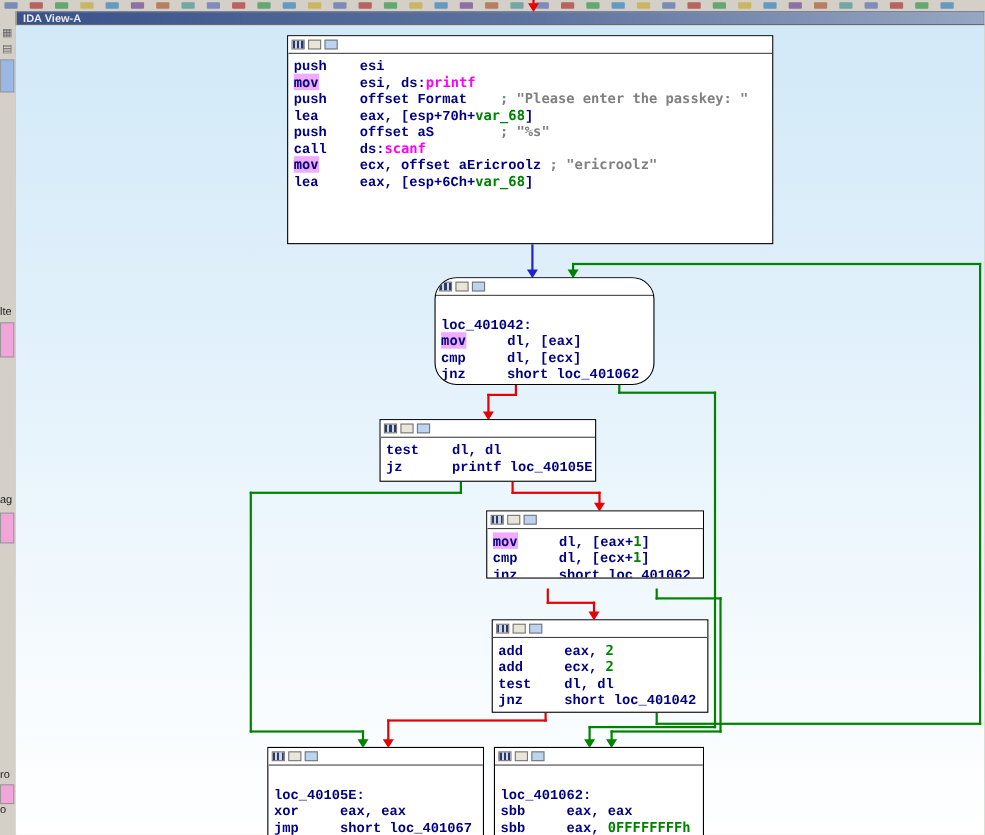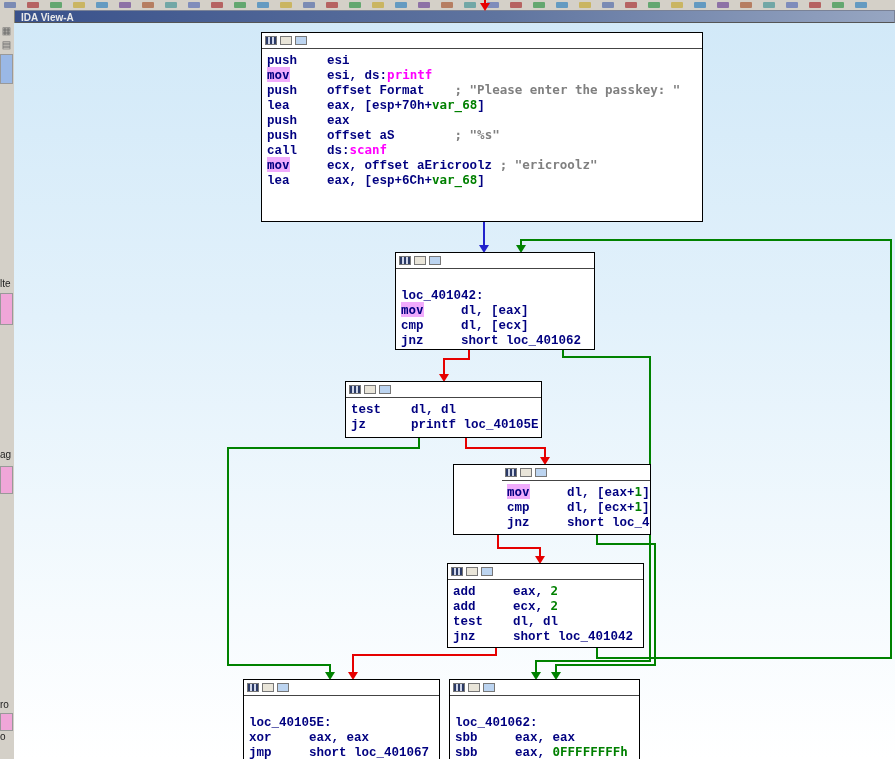--- a/index.html
+++ b/index.html
@@ -158,28 +158,27 @@
       <div class="node-head">
         <span class="nic nic-a"></span>
         <span class="nic nic-b"></span>
         <span class="nic nic-c"></span>
       </div>
       <div class="node-body">
         <div class="asm-line"><span class="seg-m">push    esi</span></div>
         <div class="asm-line"><span class="seg-h">mov</span><span class="seg-m">     esi, ds:</span><span class="seg-f">printf</span></div>
         <div class="asm-line"><span class="seg-m">push    offset Format    </span><span class="seg-c">; "Please enter the passkey: "</span></div>
         <div class="asm-line"><span class="seg-m">lea     eax, [esp+70h+</span><span class="seg-n">var_68</span><span class="seg-m">]</span></div>
-        <div class="asm-line"><span class="seg-m">push    eax</span></div>
         <div class="asm-line"><span class="seg-m">push    offset aS        </span><span class="seg-c">; "%s"</span></div>
         <div class="asm-line"><span class="seg-m">call    ds:</span><span class="seg-f">scanf</span></div>
         <div class="asm-line"><span class="seg-h">mov</span><span class="seg-m">     ecx, offset aEricroolz </span><span class="seg-c">; "ericroolz"</span></div>
         <div class="asm-line"><span class="seg-m">lea     eax, [esp+6Ch+</span><span class="seg-n">var_68</span><span class="seg-m">]</span></div>
       </div>
     </div>
-    <div class="node" style="left: 395px; top: 252px; width: 200px; height: 98px;">
+    <div class="node" style="left: 395px; top: 252px; width: 200px; height: 98px; border-radius: 20px;">
       <div class="node-head">
         <span class="nic nic-a"></span>
         <span class="nic nic-b"></span>
         <span class="nic nic-c"></span>
       </div>
       <div class="node-body">
         <div class="asm-line">&nbsp;</div>
         <div class="asm-line"><span class="seg-m">loc_401042:</span></div>
         <div class="asm-line"><span class="seg-h">mov</span><span class="seg-m">     dl, [eax]</span></div>
         <div class="asm-line"><span class="seg-m">cmp     dl, [ecx]</span></div>
@@ -190,21 +189,21 @@
       <div class="node-head">
         <span class="nic nic-a"></span>
         <span class="nic nic-b"></span>
         <span class="nic nic-c"></span>
       </div>
       <div class="node-body">
         <div class="asm-line"><span class="seg-m">test    dl, dl</span></div>
         <div class="asm-line"><span class="seg-m">jz      printf loc_40105E</span></div>
       </div>
     </div>
-    <div class="node" style="left: 453px; top: 464px; width: 198px; height: 71px; padding-left: 48px;">
+    <div class="node" style="left: 442px; top: 464px; width: 198px; height: 62px;">
       <div class="node-head">
         <span class="nic nic-a"></span>
         <span class="nic nic-b"></span>
         <span class="nic nic-c"></span>
       </div>
       <div class="node-body">
         <div class="asm-line"><span class="seg-h">mov</span><span class="seg-m">     dl, [eax+</span><span class="seg-n">1</span><span class="seg-m">]</span></div>
         <div class="asm-line"><span class="seg-m">cmp     dl, [ecx+</span><span class="seg-n">1</span><span class="seg-m">]</span></div>
         <div class="asm-line"><span class="seg-m">jnz     short loc_401062</span></div>
       </div>

